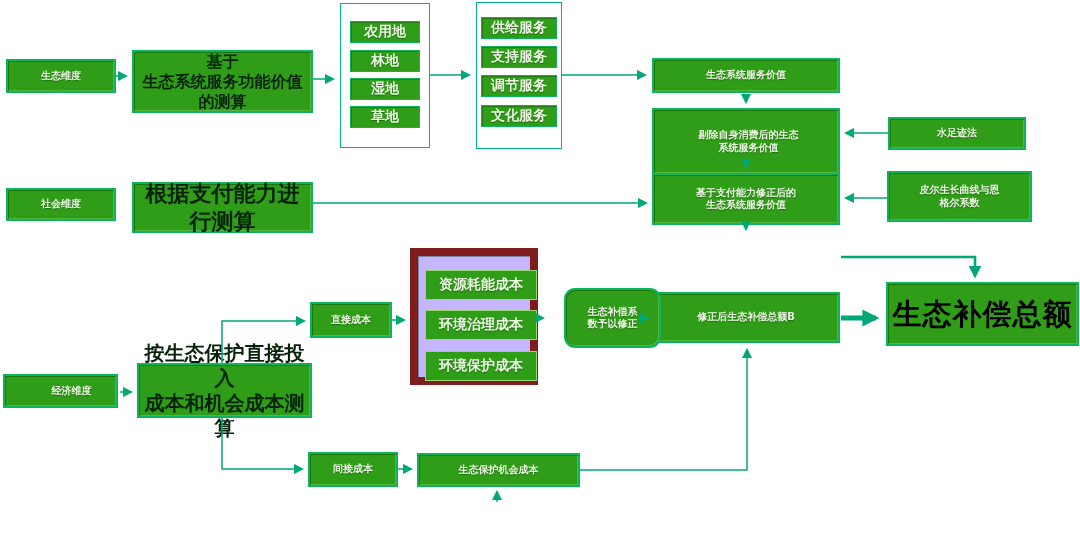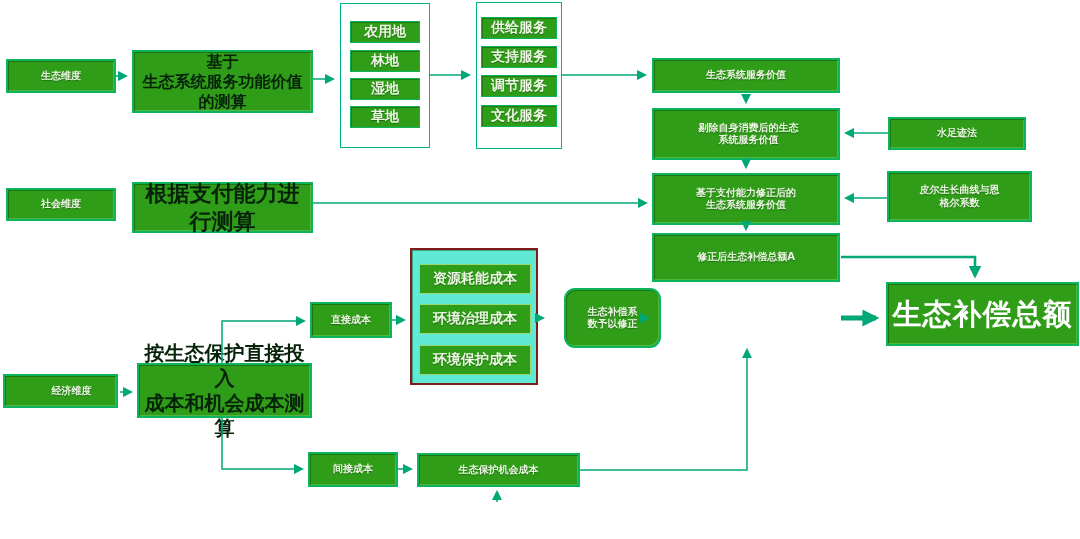--- a/index.html
+++ b/index.html
@@ -37,51 +37,51 @@
     position:absolute;
     background:#2f9d18;
     border:1px solid #0cb45c;
     box-shadow:inset 1px 1px 0 rgba(0,40,0,.3);
     color:#edf6e3;text-shadow:0 1px 1px rgba(0,50,0,.45);
     font-weight:bold;font-size:14px;
     display:flex;align-items:center;justify-content:center;text-align:center;
   }
   .stack-container{
     position:absolute;
-    background:#5eead4;
-    border:2px solid #7f1d1d;
+    background:#c4b5fd;
+    border:8px solid #7f1d1d;
     box-shadow:inset 1px 1px 0 rgba(0,40,0,.35);
   }
   .stack-item{
     position:absolute;
     background:#2f9d18;
     border:1px solid rgba(190,235,150,.75);
     color:#edf6e3;text-shadow:0 1px 1px rgba(0,50,0,.45);
     font-weight:bold;font-size:14px;
     display:flex;align-items:center;justify-content:center;text-align:center;
   }
   .grand{
     font-size:29px;
-    color:#ffffff;
+    color:#000000;
     text-shadow:none;
     letter-spacing:1px;
   }
   svg.connectors{position:absolute;left:0;top:0;z-index:5;pointer-events:none;}
 
   
   #n-eco-dim{left:6px;top:59px;width:110px;height:34px;}
   #n-eco-method{left:132px;top:50px;width:181px;height:63px;font-size:16px;}
   #c-land{left:340px;top:3px;width:90px;height:145px;}
   .land-item{left:9px;width:70px;height:22px;}
   #n-land-0{top:17px;} #n-land-1{top:46px;} #n-land-2{top:74px;} #n-land-3{top:102px;}
   #c-services{left:476px;top:2px;width:86px;height:147px;}
   .svc-item{left:4px;width:76px;height:22px;}
   #n-svc-0{top:14px;} #n-svc-1{top:43px;} #n-svc-2{top:72px;} #n-svc-3{top:102px;}
   #n-esv{left:652px;top:58px;width:188px;height:35px;}
-  #n-esv-net{left:652px;top:108px;width:188px;height:52px;padding-left:8px;}
+  #n-esv-net{left:652px;top:108px;width:188px;height:67px;padding-left:8px;}
   #n-water{left:888px;top:117px;width:138px;height:33px;}
   #n-esv-adj{left:652px;top:173px;width:188px;height:52px;}
   #n-pearl{left:887px;top:171px;width:145px;height:51px;}
   #n-total-a{left:652px;top:233px;width:188px;height:49px;}
   #n-total-b{left:652px;top:292px;width:188px;height:51px;}
   #n-grand{left:886px;top:282px;width:193px;height:64px;}
   #n-social-dim{left:6px;top:188px;width:110px;height:33px;}
   #n-social-method{left:132px;top:182px;width:181px;height:51px;}
   #n-econ-dim{left:3px;top:374px;width:115px;height:34px;padding-left:25px;}
   #n-econ-method{left:137px;top:363px;width:175px;height:55px;font-size:20px;}
@@ -122,21 +122,21 @@
     <div class="mini svc-item" id="n-svc-1">支持服务</div>
     <div class="mini svc-item" id="n-svc-2">调节服务</div>
     <div class="mini svc-item" id="n-svc-3">文化服务</div>
   </div>
 
   <div class="box" id="n-esv">生态系统服务价值</div>
   <div class="box" id="n-esv-net">剔除自身消费后的生态
 系统服务价值</div>
   <div class="box" id="n-esv-adj">基于支付能力修正后的
 生态系统服务价值</div>
-  <div class="box" id="n-total-a">修正后生态补偿总额A</div>
+  <div class="box" id="n-total-b">修正后生态补偿总额B</div>
   <div class="box grand" id="n-grand">生态补偿总额</div>
 
   <div class="box" id="n-water">水足迹法</div>
   <div class="box" id="n-pearl">皮尔生长曲线与恩
 格尔系数</div>
   <div class="box" id="n-coeff">生态补偿系
 数予以修正</div>
 
   <div class="box" id="n-direct">直接成本</div>
   <div class="stack-container" id="c-costs">

